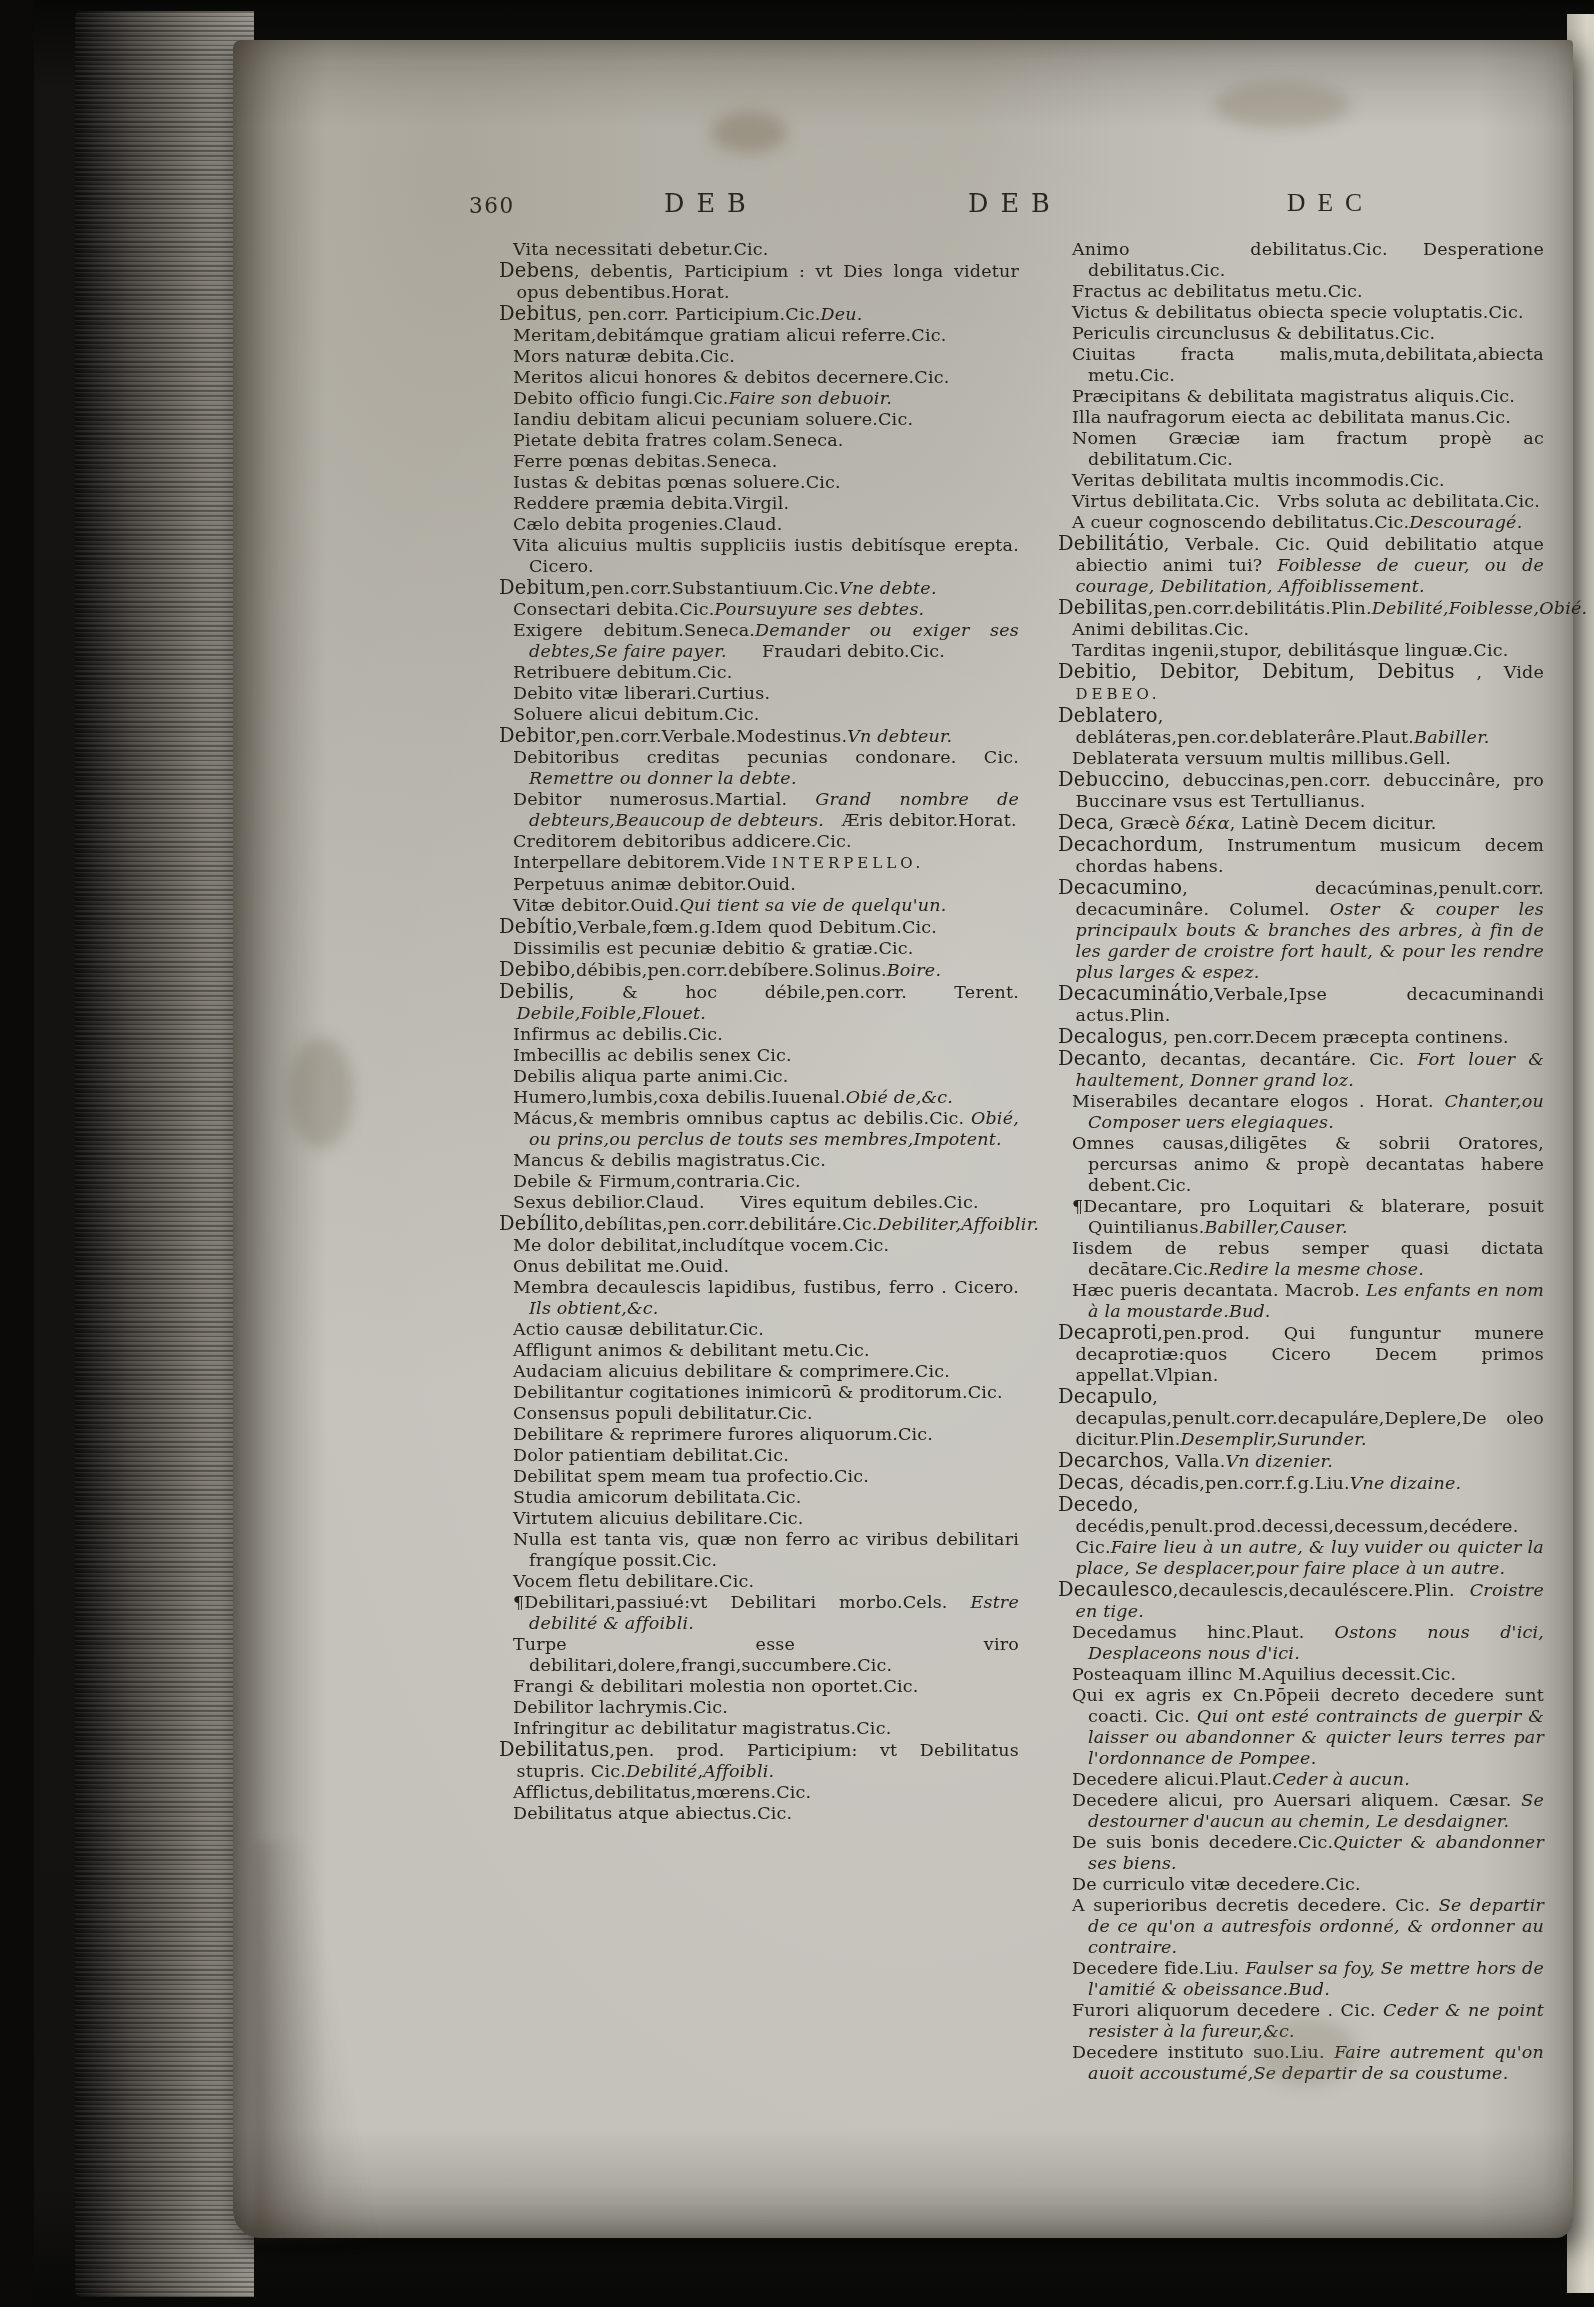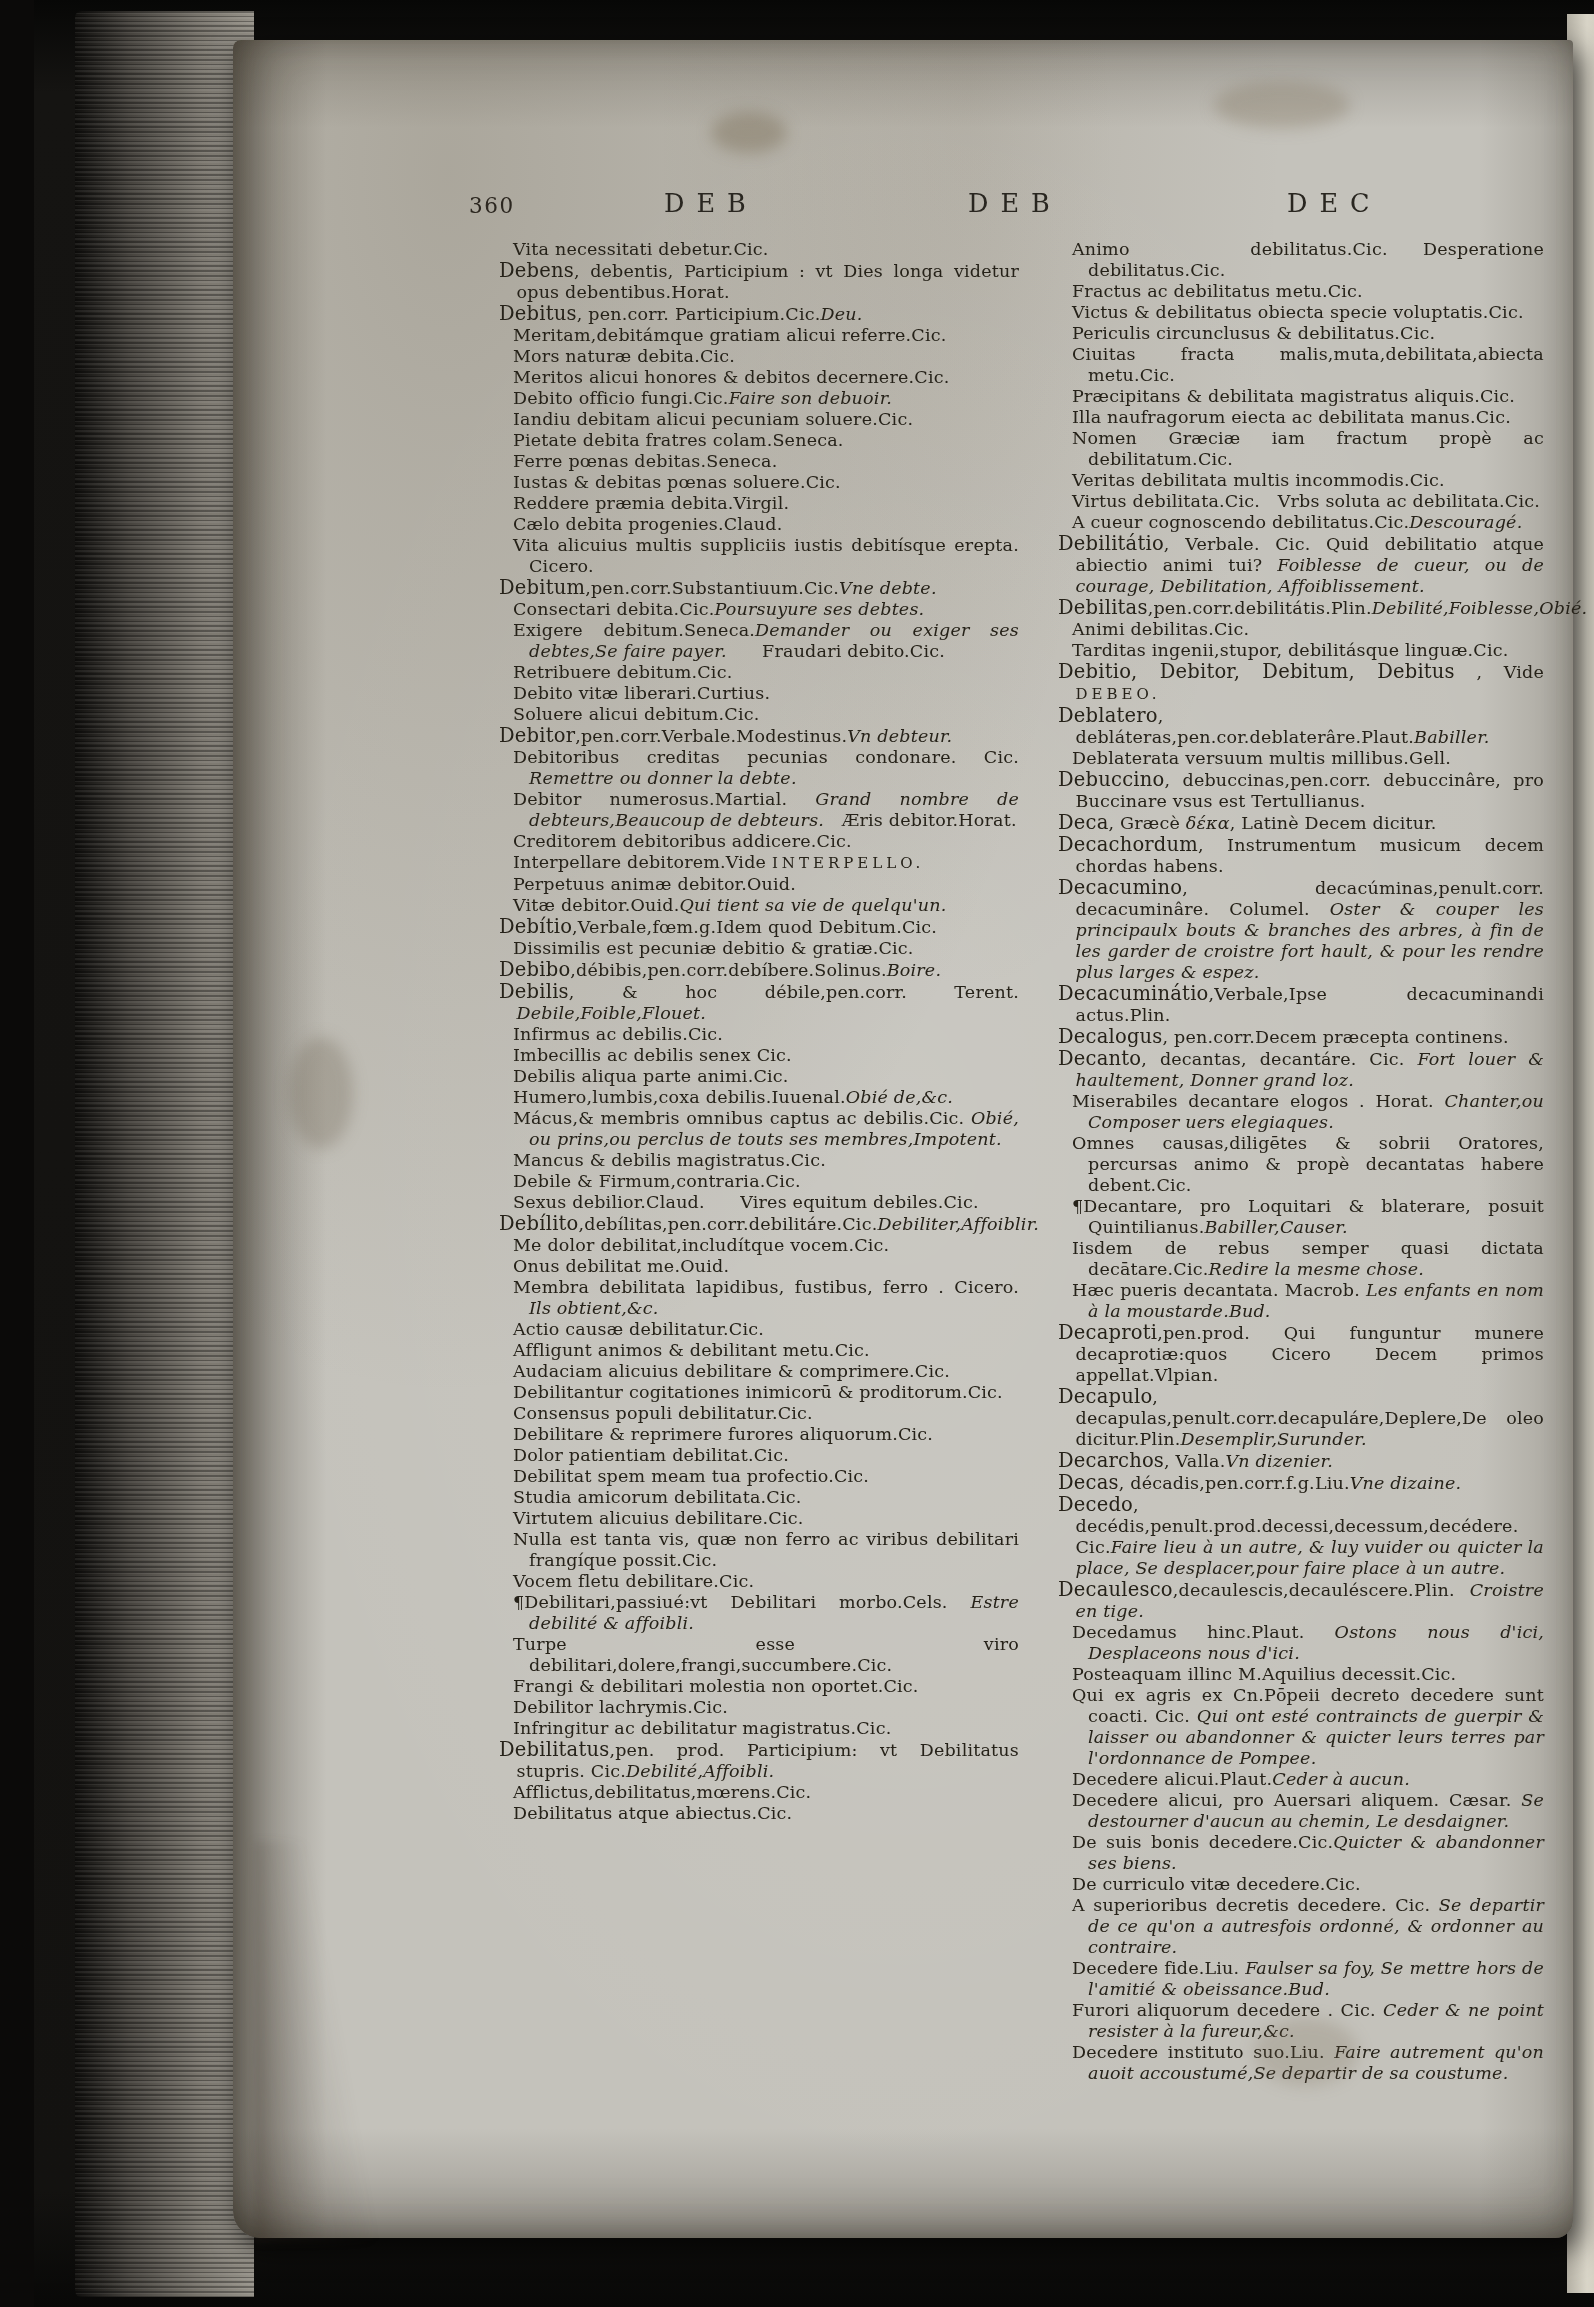--- a/index.html
+++ b/index.html
@@ -49,21 +49,21 @@
     position:absolute;left:21px;top:1802px;width:120px;height:399px;z-index:3;
     background:linear-gradient(80deg, rgba(55,45,35,.30), rgba(0,0,0,0) 65%);filter:blur(4.8px);
   }
   
   .pagenum{
     position:absolute;left:236px;top:153px;font-size:21.5px;color:#2c2720;letter-spacing:1.6px;
   }
   .runhead{
     position:absolute;top:148px;font-size:25.5px;letter-spacing:12px;color:#292620;
   }
-  .rh1{left:431px;} .rh2{left:735px;} .rh3{left:1054px;}
+  .rh1{left:431px;} .rh2{left:735px;} .rh3{left:1054px;font-family:Liberation Serif, serif;}
   
   .col{
     position:absolute;top:199px;text-align:justify;color:#262219;
     font-size:17.5px;line-height:21px;letter-spacing:0.2px;
   }
   .col-left{left:266px;width:520px;}
   .col-right{left:825px;width:486px;}
   .par{margin:0;}
   .par.head{padding-left:17.5px;text-indent:-17.5px;}
   .par.sub{padding-left:30px;text-indent:-16px;}
@@ -120,21 +120,21 @@
         <p class="par sub"><span>Imbecillis ac debilis senex Cic.</span></p>
         <p class="par sub"><span>Debilis aliqua parte animi.Cic.</span></p>
         <p class="par sub"><span>Humero,lumbis,coxa debilis.Iuuenal.</span><span class="it">Obié de,&amp;c.</span></p>
         <p class="par sub"><span>Mácus,&amp; membris omnibus captus ac debilis.Cic. </span><span class="it">Obié, ou prins,ou perclus de touts ses membres,Impotent.</span></p>
         <p class="par sub"><span>Mancus &amp; debilis magistratus.Cic.</span></p>
         <p class="par sub"><span>Debile &amp; Firmum,contraria.Cic.</span></p>
         <p class="par sub"><span>Sexus debilior.Claud.  Vires equitum debiles.Cic.</span></p>
         <p class="par head"><span class="lemma">Debílito</span><span>,debílitas,pen.corr.debilitáre.Cic.</span><span class="it">Debiliter,Affoiblir.</span></p>
         <p class="par sub"><span>Me dolor debilitat,includítque vocem.Cic.</span></p>
         <p class="par sub"><span>Onus debilitat me.Ouid.</span></p>
-        <p class="par sub"><span>Membra debilitata lapidibus, fustibus, ferro . Cicero. </span><span class="it">Ils obtient,&amp;c.</span></p>
+        <p class="par sub"><span>Membra decaulescis lapidibus, fustibus, ferro . Cicero. </span><span class="it">Ils obtient,&amp;c.</span></p>
         <p class="par sub"><span>Actio causæ debilitatur.Cic.</span></p>
         <p class="par sub"><span>Affligunt animos &amp; debilitant metu.Cic.</span></p>
         <p class="par sub"><span>Audaciam alicuius debilitare &amp; comprimere.Cic.</span></p>
         <p class="par sub"><span>Debilitantur cogitationes inimicorū &amp; proditorum.Cic.</span></p>
         <p class="par sub"><span>Consensus populi debilitatur.Cic.</span></p>
         <p class="par sub"><span>Debilitare &amp; reprimere furores aliquorum.Cic.</span></p>
         <p class="par sub"><span>Dolor patientiam debilitat.Cic.</span></p>
         <p class="par sub"><span>Debilitat spem meam tua profectio.Cic.</span></p>
         <p class="par sub"><span>Studia amicorum debilitata.Cic.</span></p>
         <p class="par sub"><span>Virtutem alicuius debilitare.Cic.</span></p>

